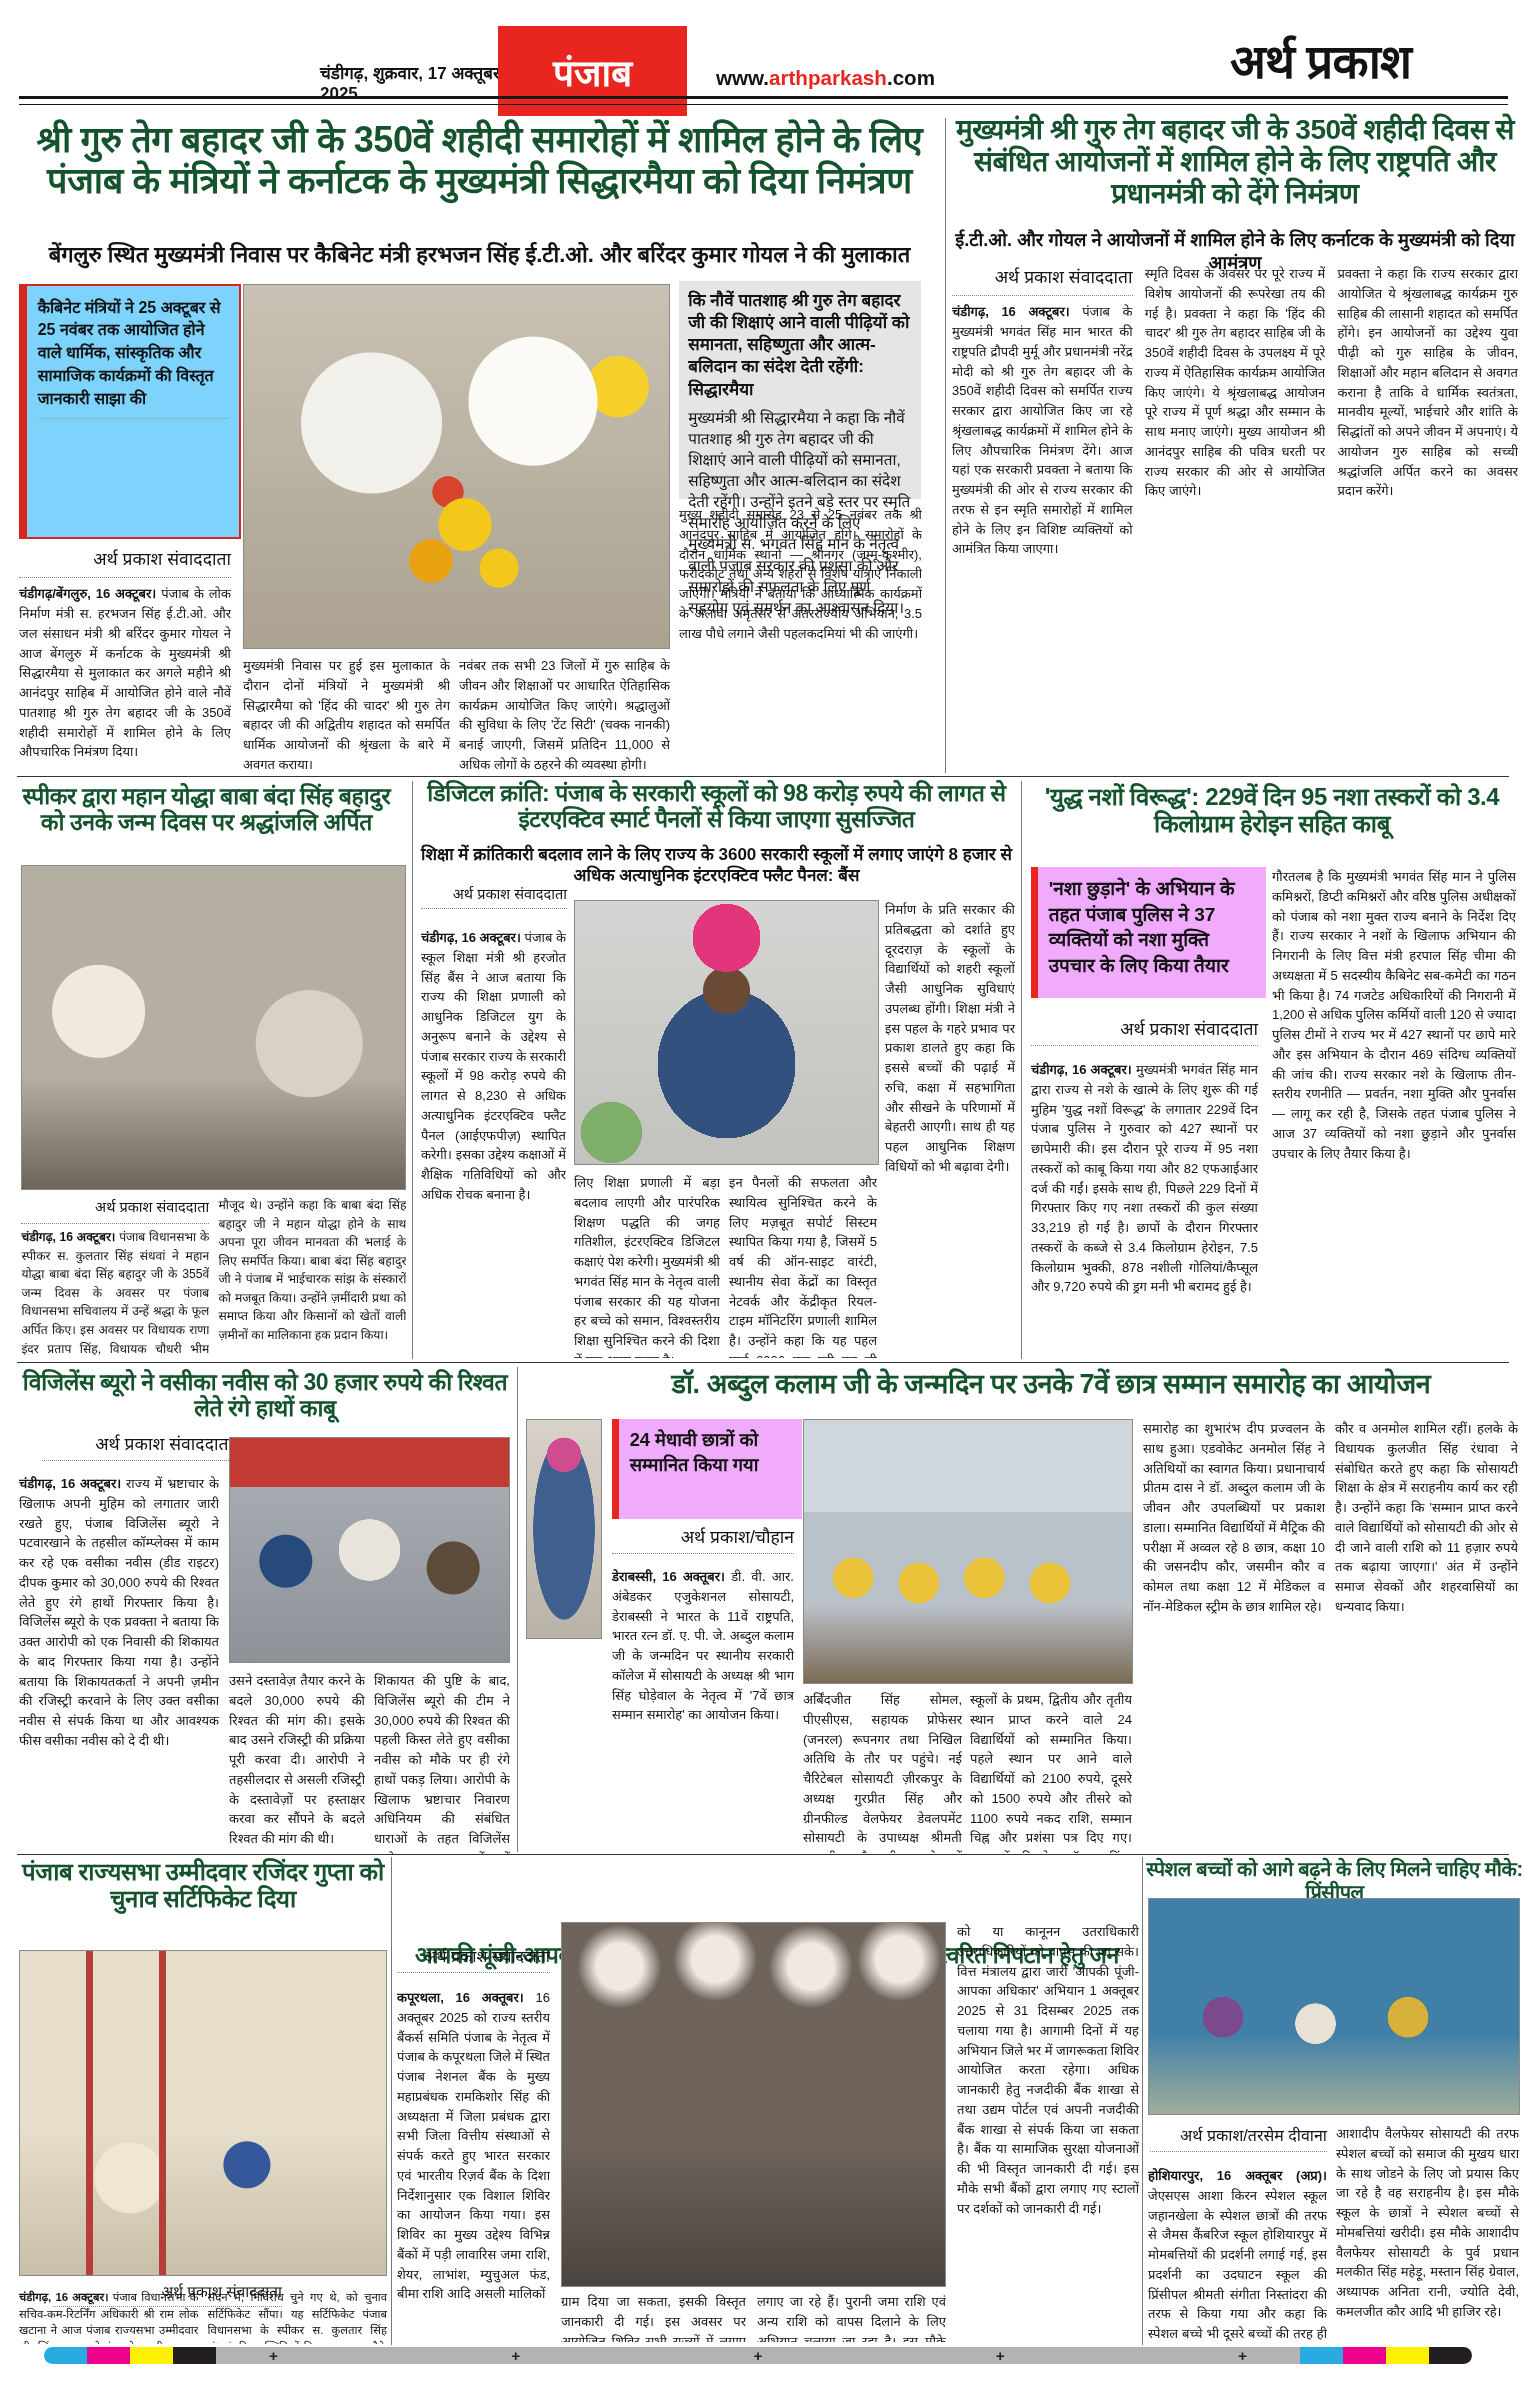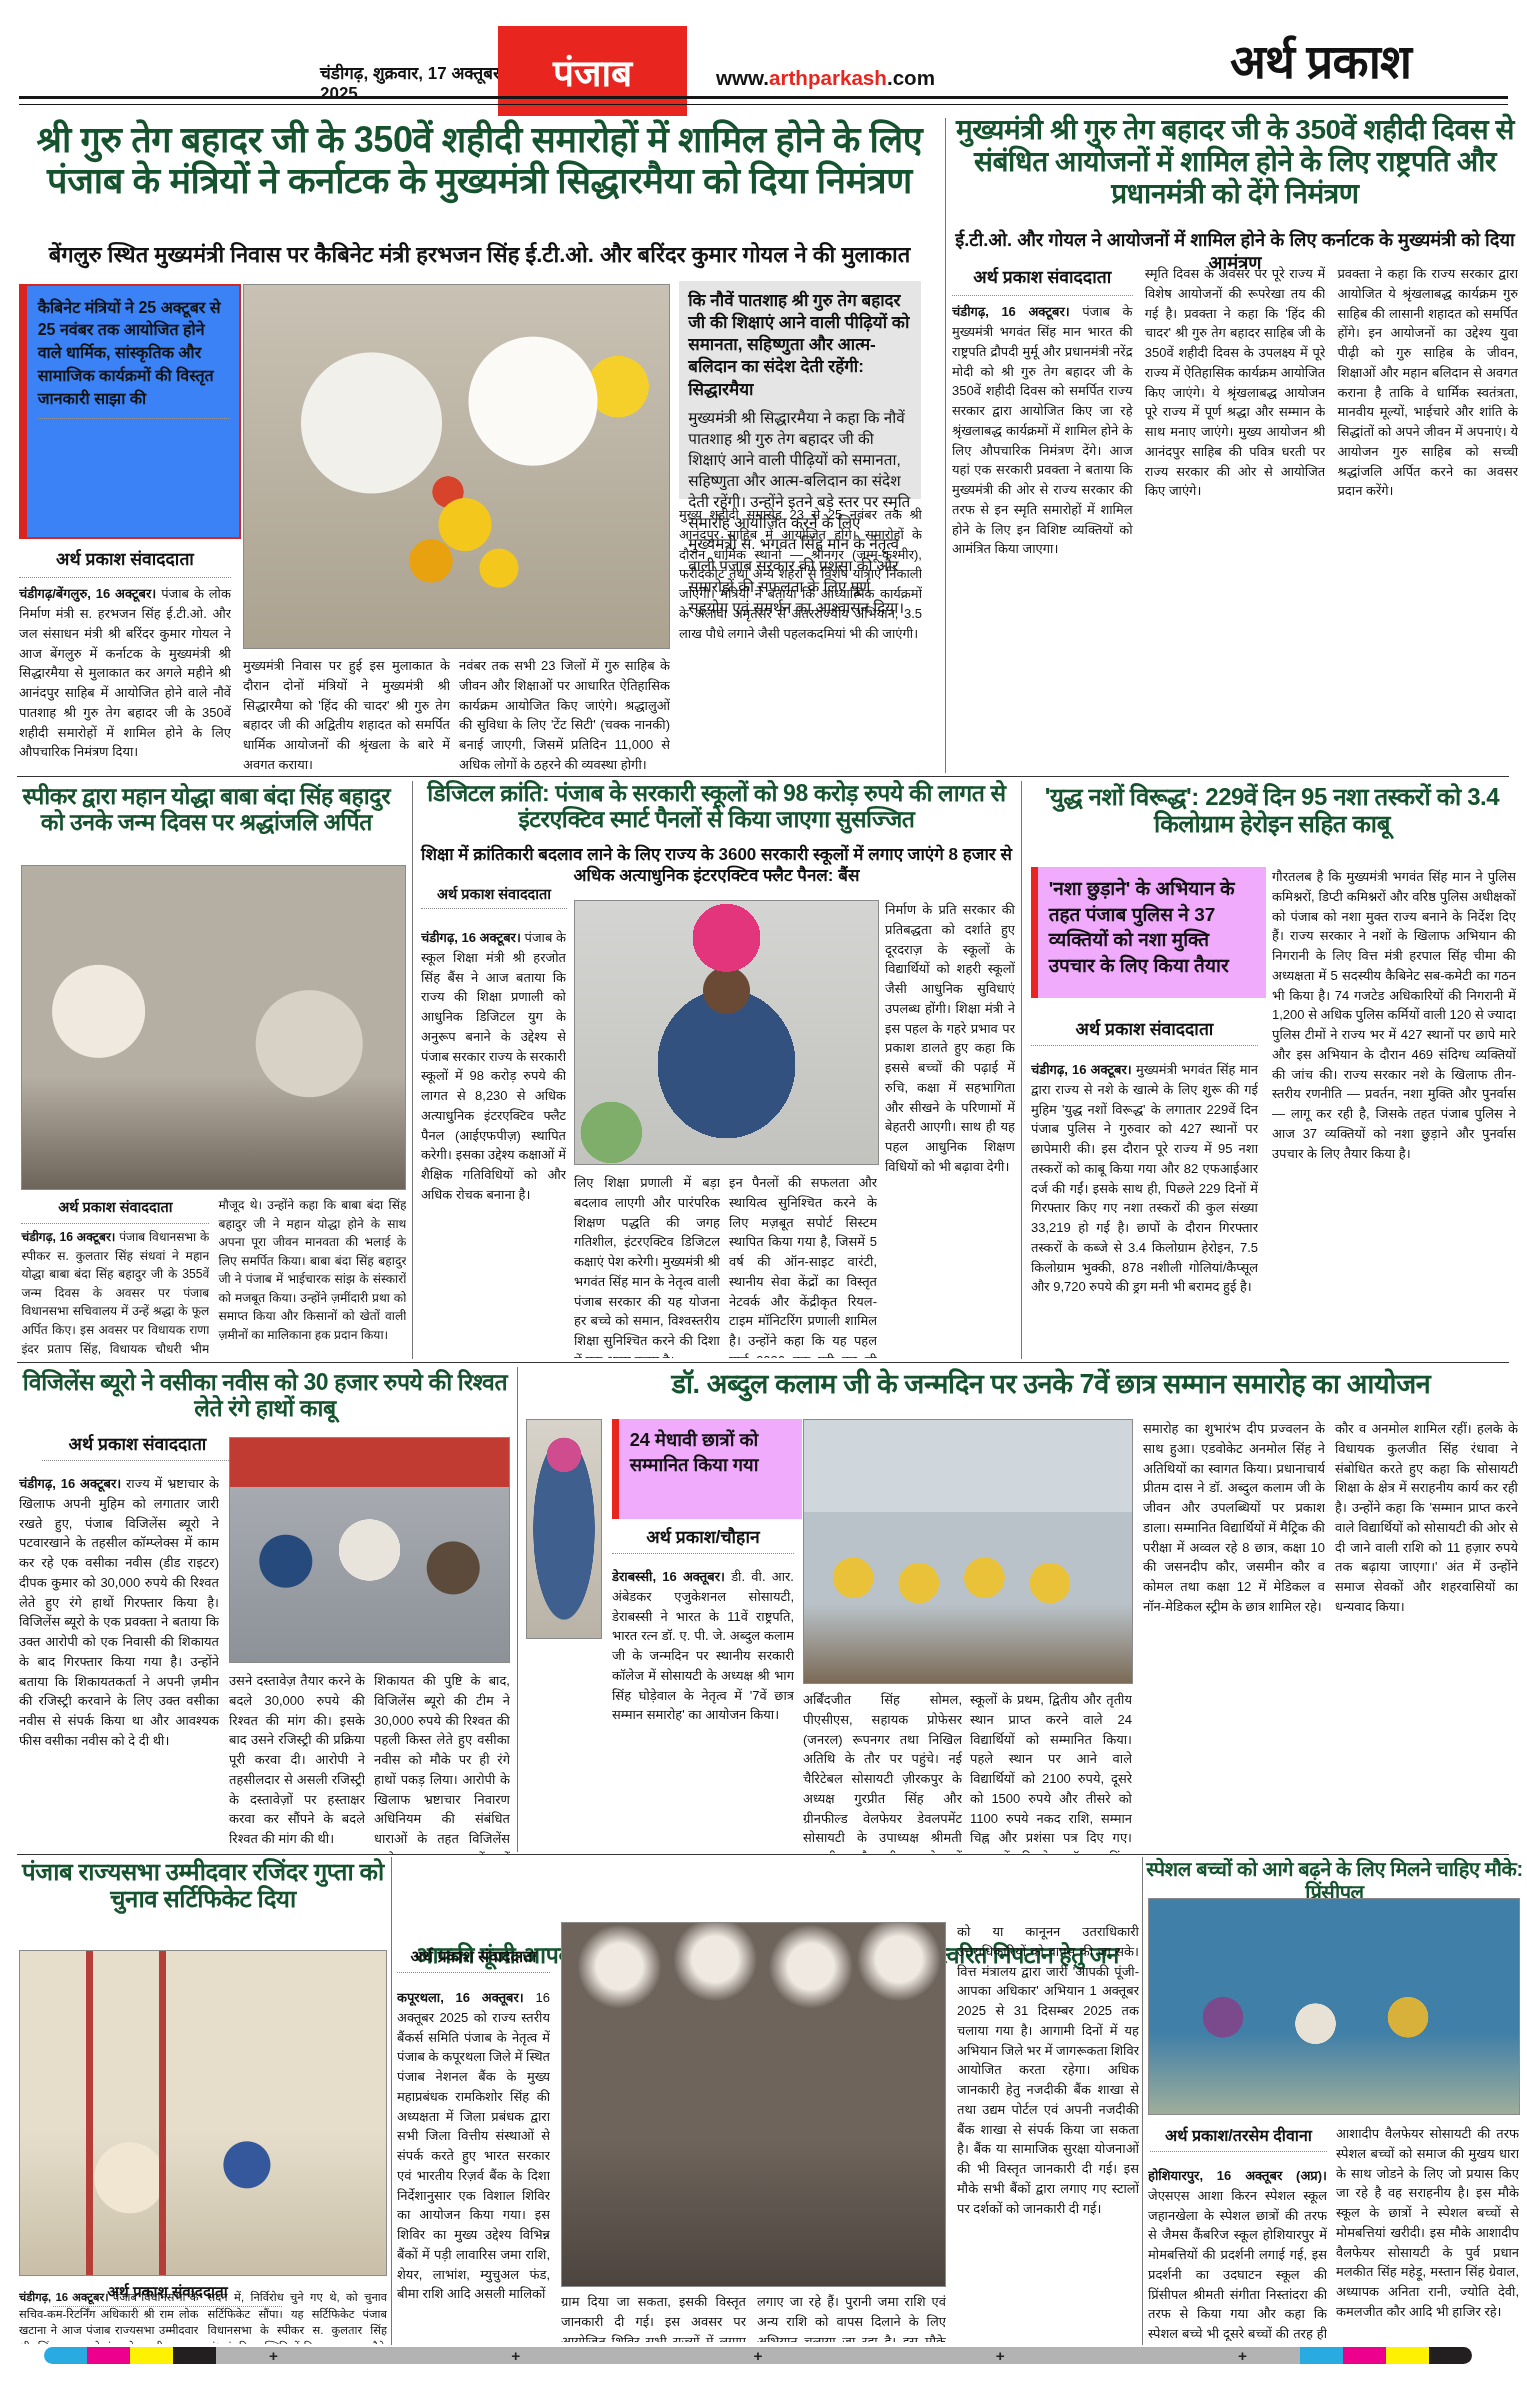--- a/index.html
+++ b/index.html
@@ -1,39 +1,39 @@
 <!DOCTYPE html>
 <html style="font-size:12.2px"><head>
 <meta charset="utf-8">
 <style>
   html,body{margin:0;padding:0}
   body{width:1527px;height:2401px;position:relative;background:#fff;color:#131313;
        font-family:"Liberation Sans","DejaVu Sans",sans-serif;overflow:hidden}
   .abs{position:absolute}
   .hl{font-weight:800;color:#14532d;line-height:1.14;text-align:center;letter-spacing:-0.4px}
   .sub{font-weight:700;text-align:center;line-height:1.25}
-  .byline{font-weight:700;text-align:center;font-size:17.5px;padding-bottom:4.6px;
+  .byline{font-weight:400;text-align:right;font-size:17.5px;padding-bottom:4.6px;
           border-bottom:1.5px dotted #8a8a8a}
   .col{font-size:13px;line-height:1.52;text-align:justify;overflow:hidden}
   .col .dl{font-weight:800}
   .photo{border:0.8px solid #8a8a8a;box-sizing:border-box}
   .vline{position:absolute;width:0;border-left:0.8px solid #777}
   .hline{position:absolute;border-top:1.5px solid #333}
   
   #hdr-date{left:320px;top:61px;width:206px;font-size:17px;font-weight:800}
   #hdr-red{left:498px;top:26px;width:189px;height:90px;background:#e8251f;color:#fff;
            display:flex;align-items:center;justify-content:center;font-size:37px;font-weight:800}
   #hdr-url{left:716px;top:66px;font-size:20.6px;font-weight:700}
   #hdr-url .red{color:#e8251f}
   #hdr-mast{left:1230px;top:27.5px;font-size:47px;font-weight:900;letter-spacing:-0.8px}
   #hdr-line{left:19px;top:96px;width:1489px;height:4.6px;border-top:3.1px solid #161616;border-bottom:0.8px solid #161616}
   
   #a1-hl{left:17px;top:119px;width:925px;height:119px;font-size:36px}
   #a1-sub{left:17px;top:241px;width:925px;font-size:22px}
-  #a1-box{left:19px;top:284px;width:191px;height:230px;background:#3b82f6;
+  #a1-box{left:19px;top:284px;width:191px;height:230px;background:#7dd3fc;
           border:2.3px solid #d8251f;border-left:8.4px solid #d8251f;padding:10.7px;
           font-size:16px;font-weight:700;line-height:1.42}
   #a1-box .div{border-top:1.5px dotted #999;margin:7.6px 0}
   #a1-photo{left:243px;top:284px;width:427px;height:365px;
      background:
        radial-gradient(circle at 52% 66%,#f3c71c 0 26px,rgba(0,0,0,0) 27px),
        radial-gradient(circle at 44% 76%,#e8a20f 0 21.4px,rgba(0,0,0,0) 22px),
        radial-gradient(circle at 60% 78%,#f3c71c 0 19px,rgba(0,0,0,0) 20px),
        radial-gradient(circle at 48% 57%,#d8442b 0 15.3px,rgba(0,0,0,0) 16px),
        radial-gradient(circle at 30% 38%,#f2f0ea 0 70px,rgba(0,0,0,0) 71px),

